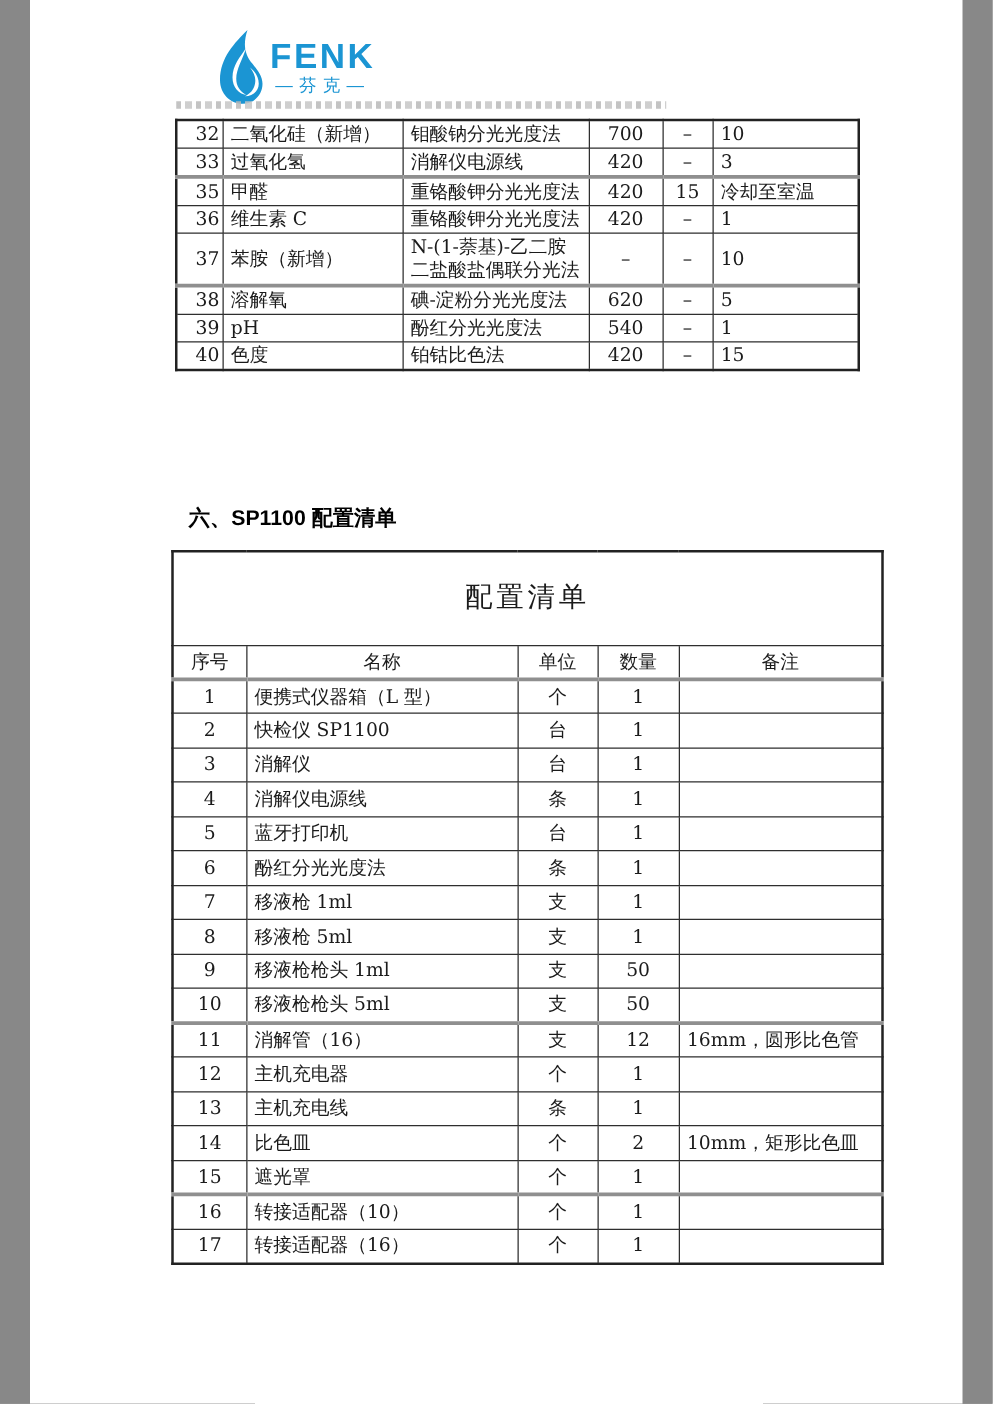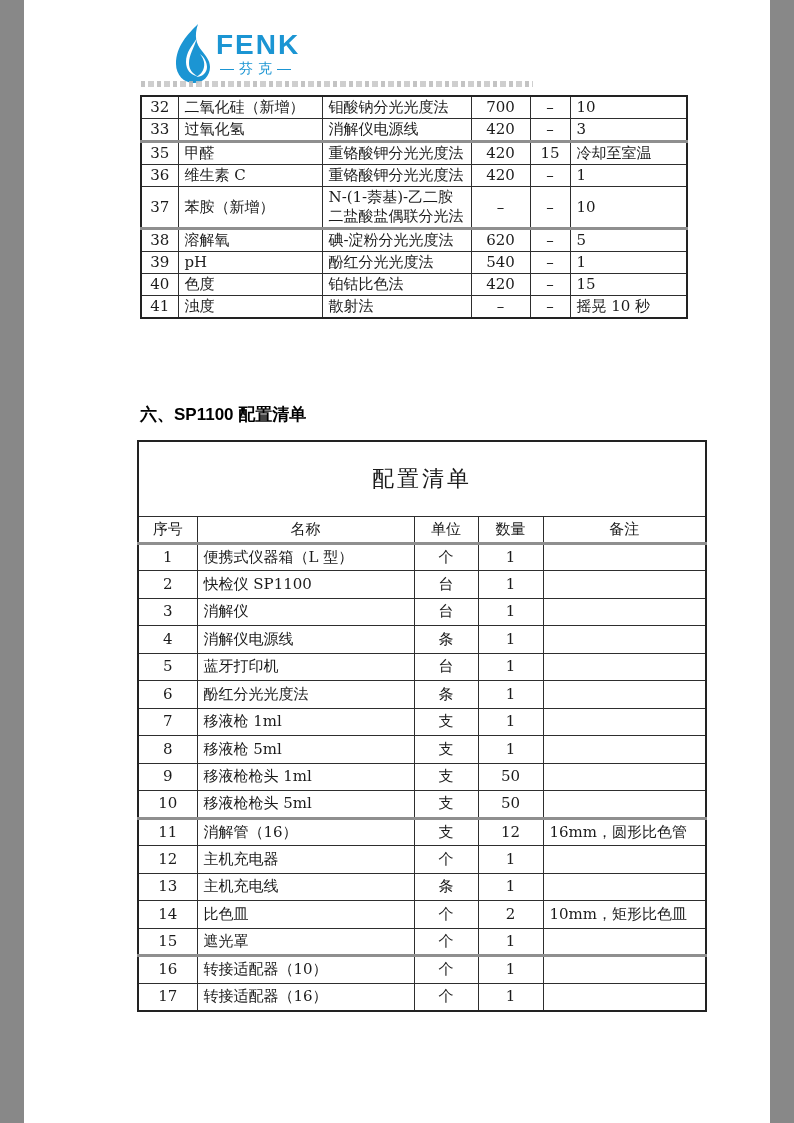--- a/index.html
+++ b/index.html
@@ -37,27 +37,27 @@
     border:1px solid #2e2e2e;
     padding:1px 6px;
     font-size:15px;line-height:19px;
     font-weight:normal;
     overflow:hidden;
     word-break:break-word;
   }
   
   .methods-table{position:absolute;left:116px;top:95px;width:546px;border:2px solid #222;}
   .methods-table tr{height:22px;}
-  .methods-table td:nth-child(1){text-align:center;padding:1px 2px;}
+  .methods-table td:nth-child(1){text-align:right;padding:1px 2px;}
   .methods-table td:nth-child(4),
   .methods-table td:nth-child(5){text-align:center;padding:1px 2px;}
   tr.heavy-top td{border-top:3px solid #8f8f8f;}
   
   .heading{
-    position:absolute;left:116px;top:403px;
+    position:absolute;left:127px;top:403px;
     font-family:"Liberation Sans", sans-serif;
     font-weight:bold;font-size:17px;color:#000;
   }
   
   .config-table{position:absolute;left:113px;top:440px;width:568px;border:2px solid #222;}
   .config-table tr.title-row{height:75px;}
   .config-table tr.title-row td{
     text-align:center;font-size:22px;letter-spacing:3px;border-bottom:1px solid #2e2e2e;
   }
   .config-table tr.header-row{height:27px;}
@@ -155,28 +155,20 @@
           <td>–</td>
           <td>1</td>
         </tr>
         <tr>
           <td>40</td>
           <td>色度</td>
           <td>铂钴比色法</td>
           <td>420</td>
           <td>–</td>
           <td>15</td>
-        </tr>
-        <tr>
-          <td>41</td>
-          <td>浊度</td>
-          <td>散射法</td>
-          <td>–</td>
-          <td>–</td>
-          <td>摇晃 10 秒</td>
         </tr>
       </tbody>
   </table>
 
   <div class="heading">六、SP1100 配置清单</div>
 
   <table class="config-table">
     <colgroup>
       <col style="width:59px">
         <col style="width:217px">

